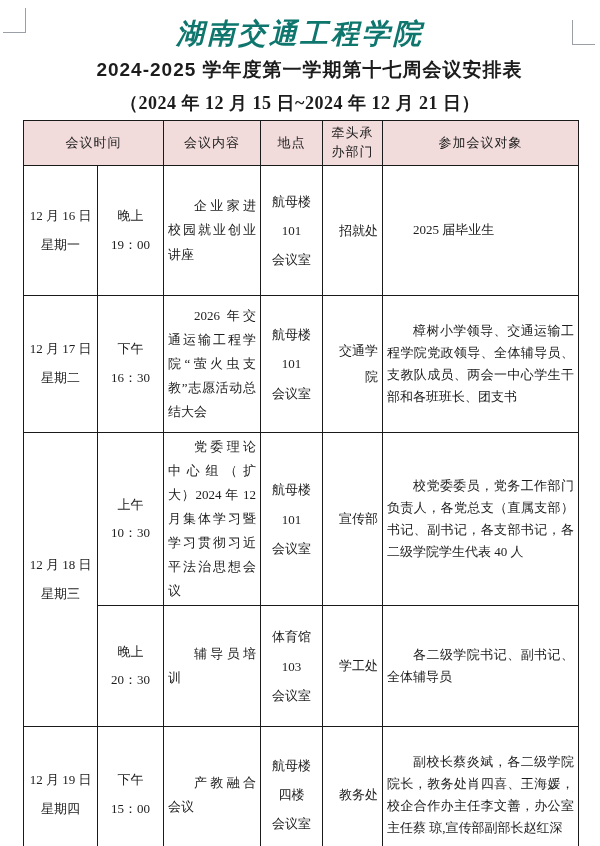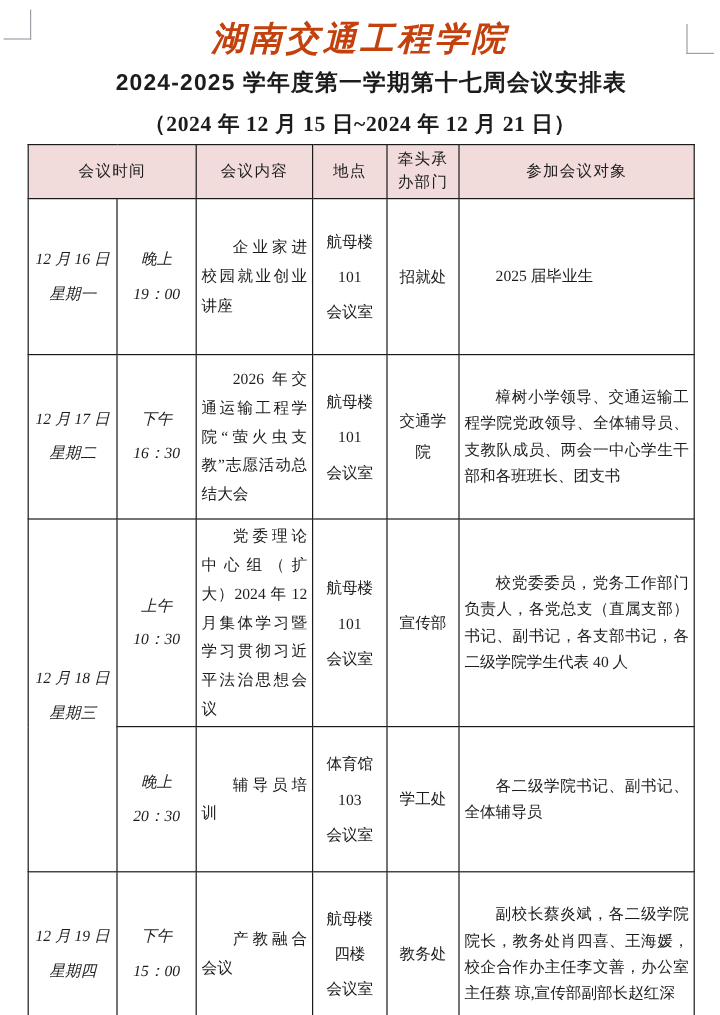--- a/index.html
+++ b/index.html
@@ -65,54 +65,53 @@
   }
   tr.row-0{height:130px;}
   tr.row-1{height:137px;}
   tr.row-2{height:154px;}
   tr.row-3{height:121px;}
   tr.row-4{height:136px;}
 
   td.cell-date, td.cell-time{
     text-align:center;
     line-height:2.2;
-    font-style:italic;
   }
   td.cell-content{
     text-align:justify;
     text-justify:inter-ideograph;
     text-indent:2em;
     line-height:1.85;
     padding:2px 7px;
   }
   td.cell-location{
     text-align:center;
     line-height:2.25;
   }
   td.cell-department{
-    text-align:center;
+    text-align:right;
     line-height:2.0;
   }
   td.cell-participants{
     text-align:justify;
     text-justify:inter-ideograph;
     text-indent:2em;
     line-height:1.7;
     padding:2px 8px;
     margin-top:28px;
   }
 </style>
 </head>
 <body>
 
 <div class="corner tl"></div>
 <div class="corner tr"></div>
 
 <div class="doc-header">
-  <div class="doc-title" style="color: #c2410c;">湖南交通工程学院</div>
+  <div class="doc-title" style="color: #0f766e;">湖南交通工程学院</div>
   <div class="doc-subtitle">2024-2025 学年度第一学期第十七周会议安排表</div>
   <div class="doc-dates">（2024 年 12 月 15 日~2024 年 12 月 21 日）</div>
 </div>
 
 <table class="schedule">
   <colgroup>
     <col style="width:74px">
       <col style="width:66px">
       <col style="width:97px">
     <col style="width:62px">

